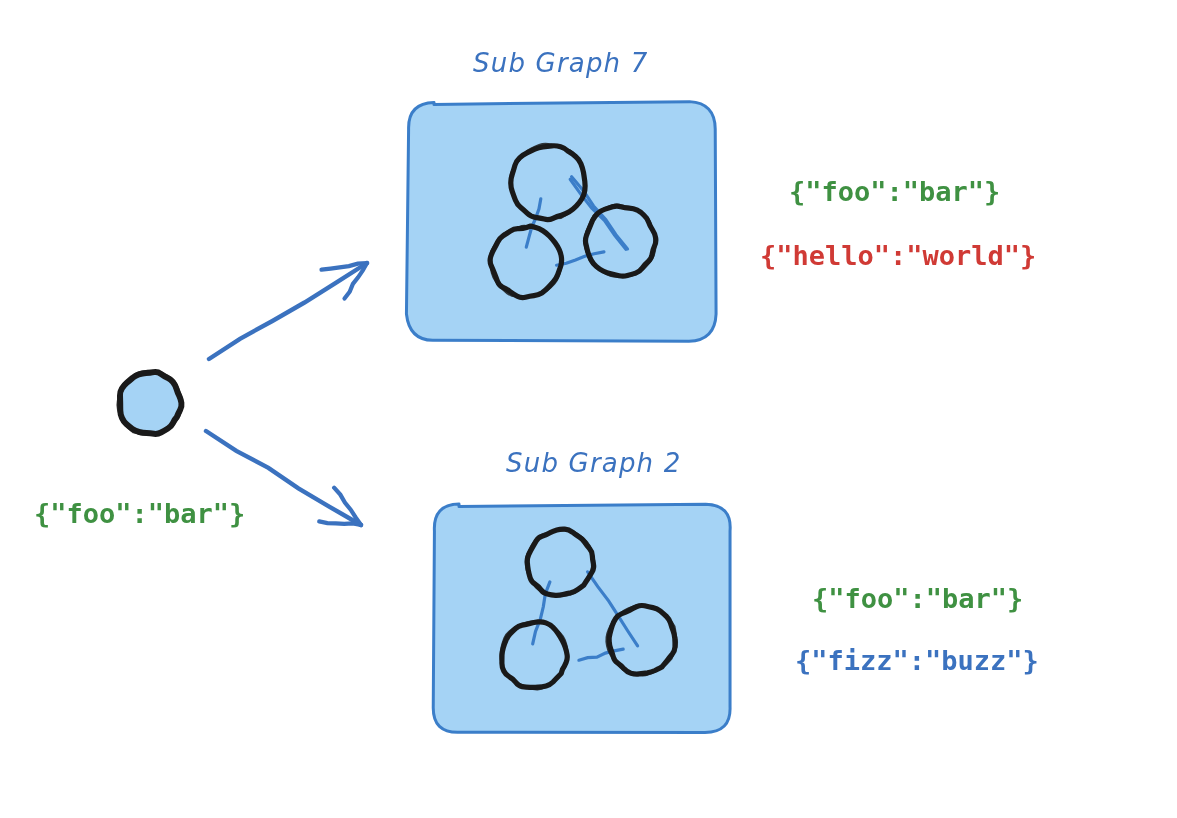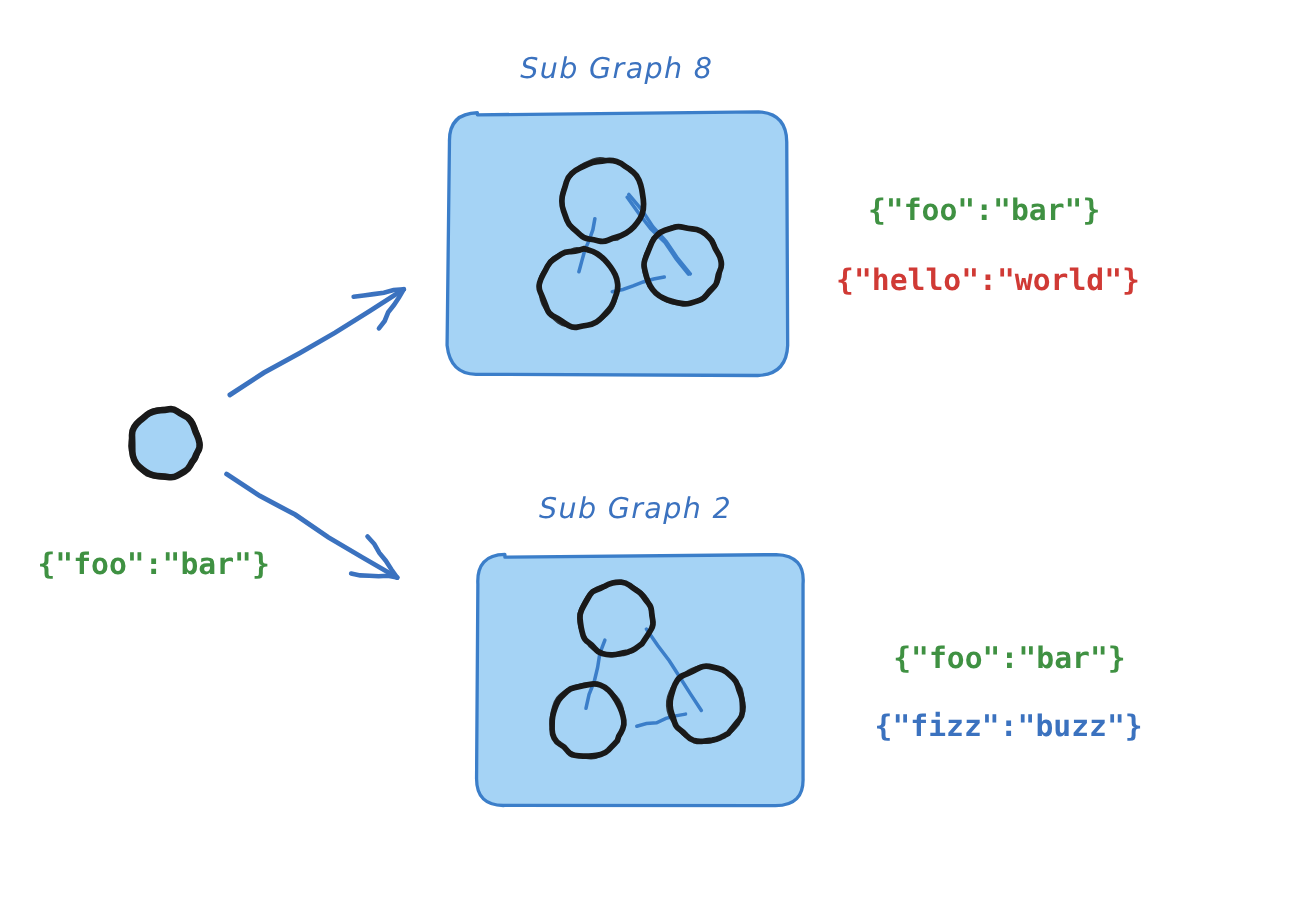--- a/index.html
+++ b/index.html
@@ -84,20 +84,20 @@
         <path d="M 367.0 263.0 L 362.8 270.3 L 358.1 277.3 L 352.9 283.9 L 349.7 291.8 L 344.5 298.5" fill="none" stroke="#3b72bf" stroke-width="4.2" stroke-linecap="round"></path>
       </g>
       <g>
         <path d="M 206.0 431.0 L 236.3 450.9 L 268.4 467.9 L 298.4 488.4 L 329.6 506.8 L 361.0 525.0" fill="none" stroke="#3b72bf" stroke-width="4.4" stroke-linecap="round"></path>
         <path d="M 361.0 525.0 L 355.7 517.5 L 350.7 509.7 L 344.9 502.6 L 340.3 494.6 L 334.1 487.7" fill="none" stroke="#3b72bf" stroke-width="4.2" stroke-linecap="round"></path>
         <path d="M 361.0 525.0 L 352.7 523.4 L 344.2 523.9 L 335.8 523.4 L 327.4 523.1 L 319.2 521.4" fill="none" stroke="#3b72bf" stroke-width="4.2" stroke-linecap="round"></path>
       </g>
     </svg>
   <div id="labels">
       <div class="label json-label" style="left: 34px; top: 500px; color: rgb(63, 145, 66);">{"foo":"bar"}</div>
-      <div class="label title-label" style="left: 473px; top: 50px; color: rgb(59, 114, 191);">Sub Graph 8</div>
+      <div class="label title-label" style="left: 473px; top: 50px; color: rgb(59, 114, 191);">Sub Graph 7</div>
       <div class="label json-label" style="left: 789px; top: 178px; color: rgb(63, 145, 66);">{"foo":"bar"}</div>
       <div class="label json-label" style="left: 760px; top: 242px; color: rgb(208, 58, 53);">{"hello":"world"}</div>
-      <div class="label title-label" style="left: 490px; top: 450px; color: rgb(59, 114, 191);">Sub Graph 2</div>
+      <div class="label title-label" style="left: 506px; top: 450px; color: rgb(59, 114, 191);">Sub Graph 2</div>
       <div class="label json-label" style="left: 812px; top: 585px; color: rgb(63, 145, 66);">{"foo":"bar"}</div>
       <div class="label json-label" style="left: 795px; top: 647px; color: rgb(59, 114, 191);">{"fizz":"buzz"}</div>
     </div>
 </div>
 
 </body></html>

